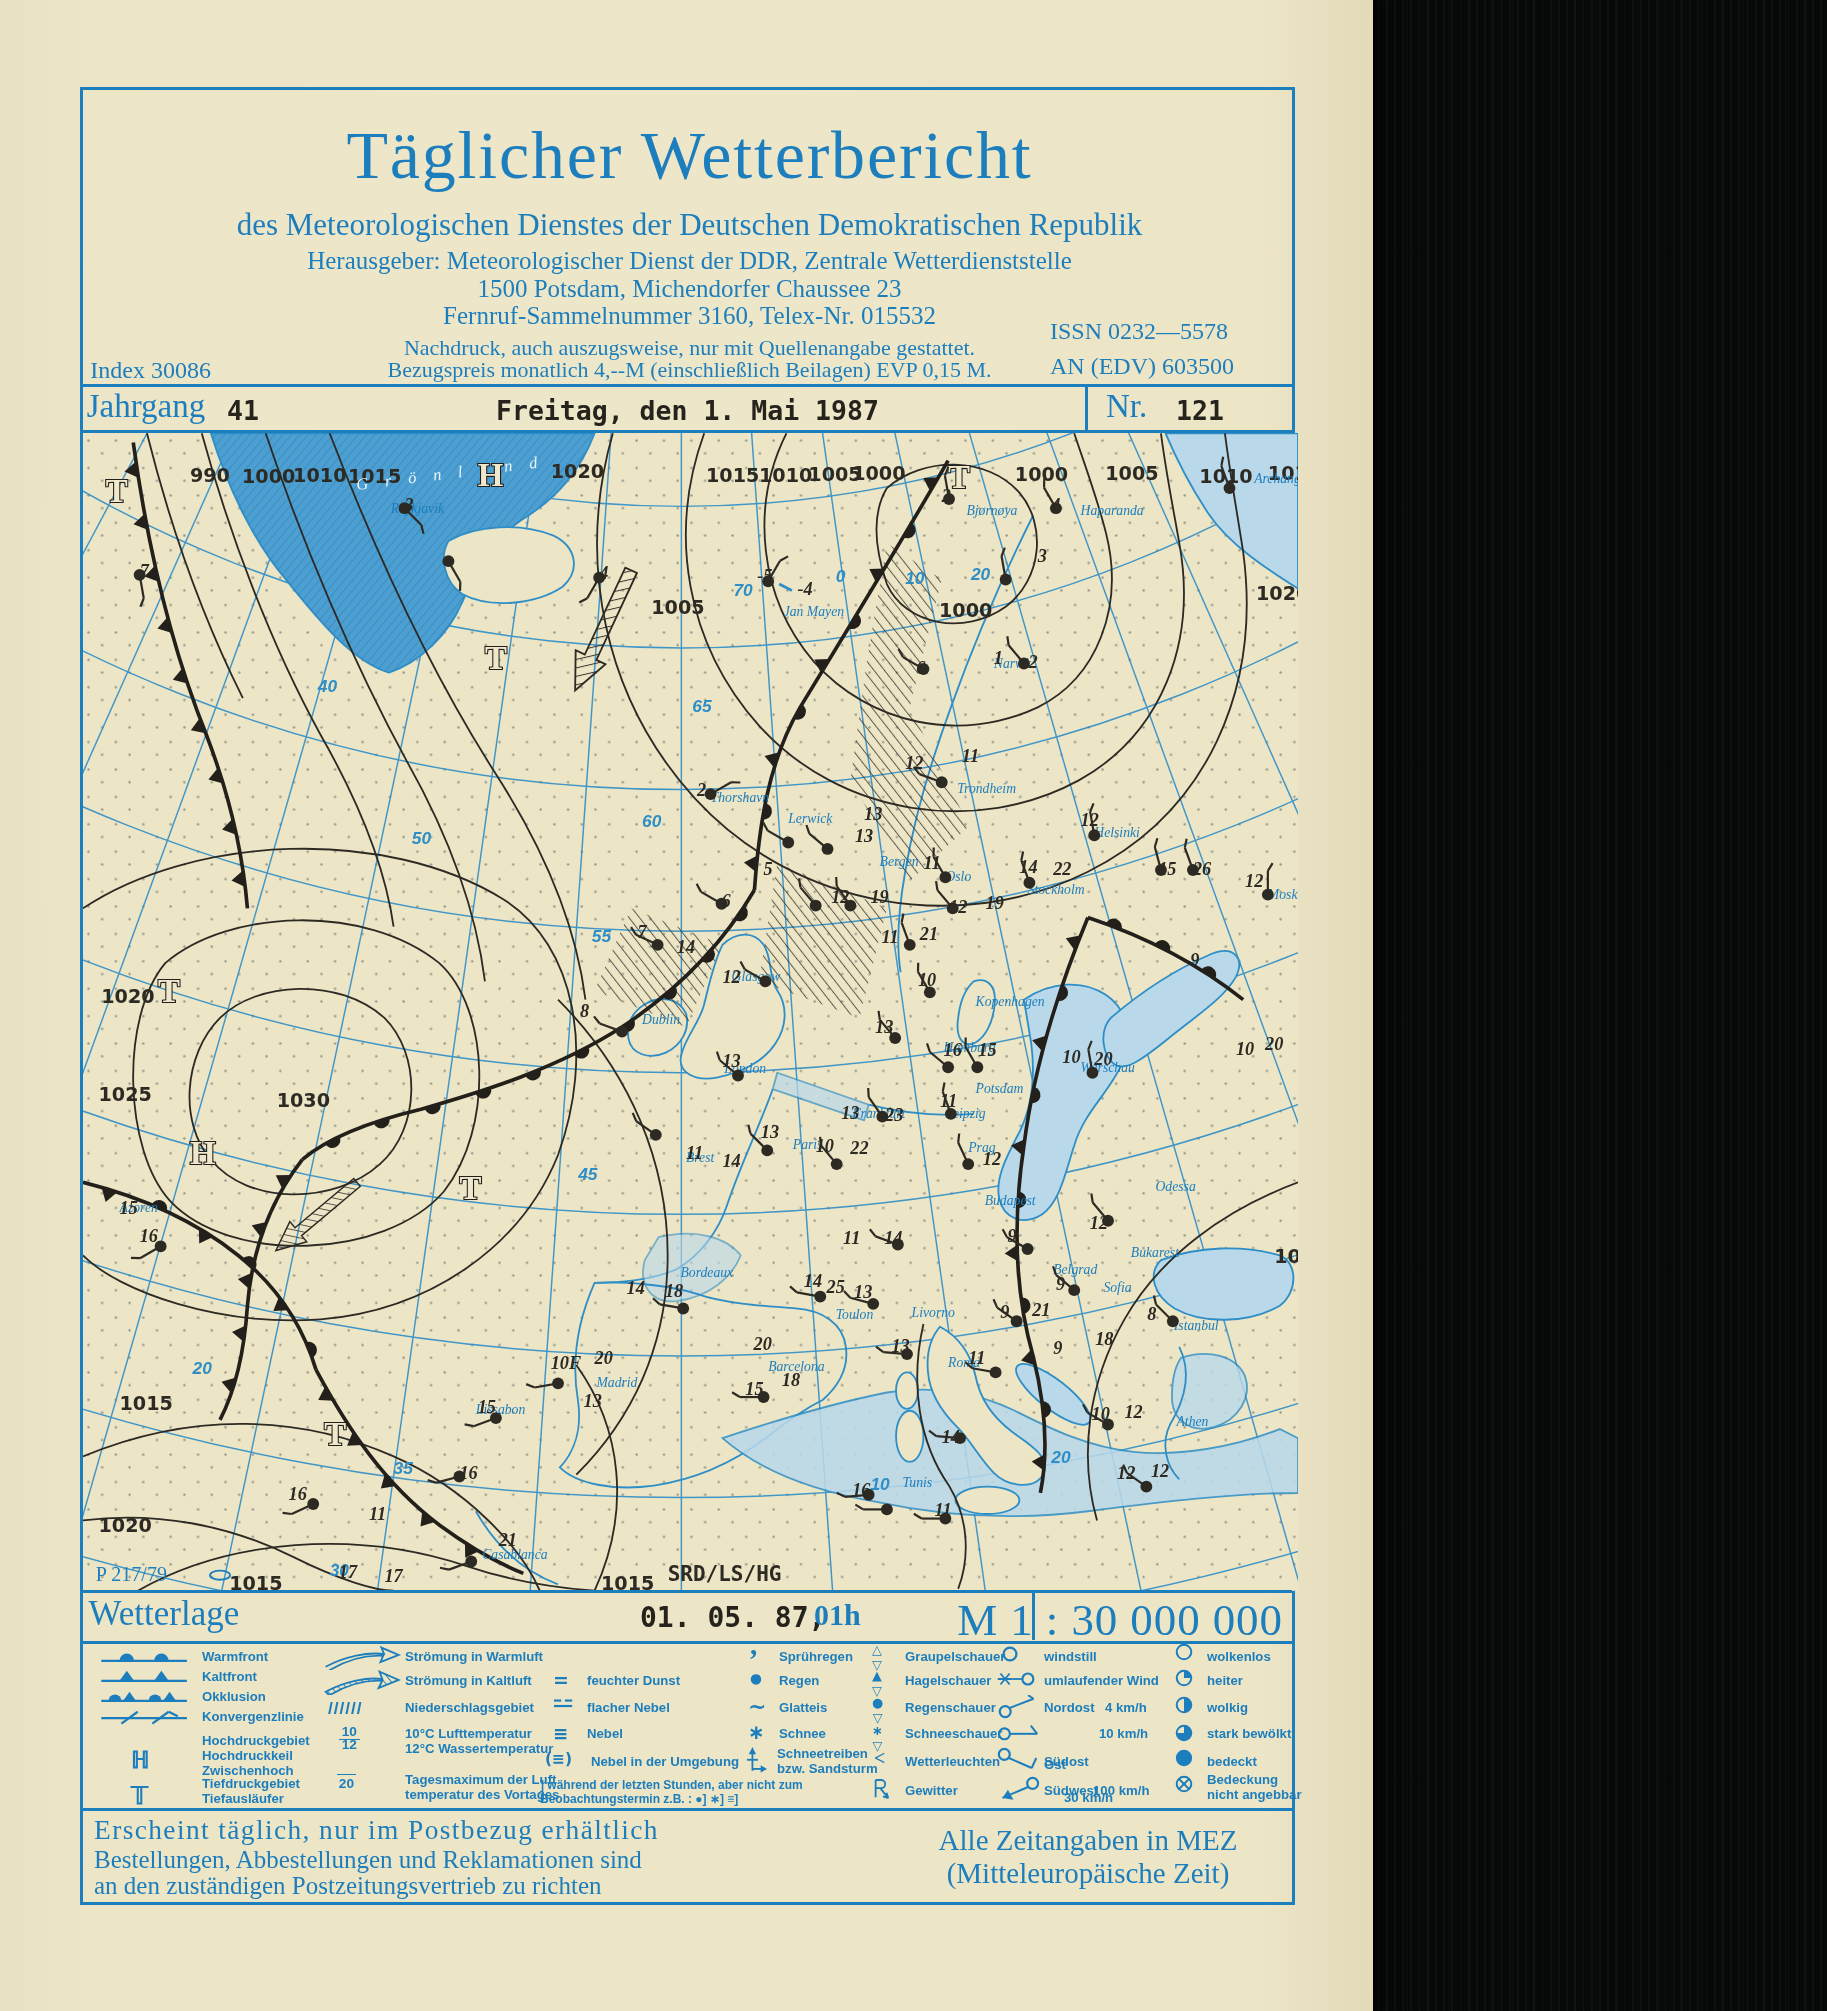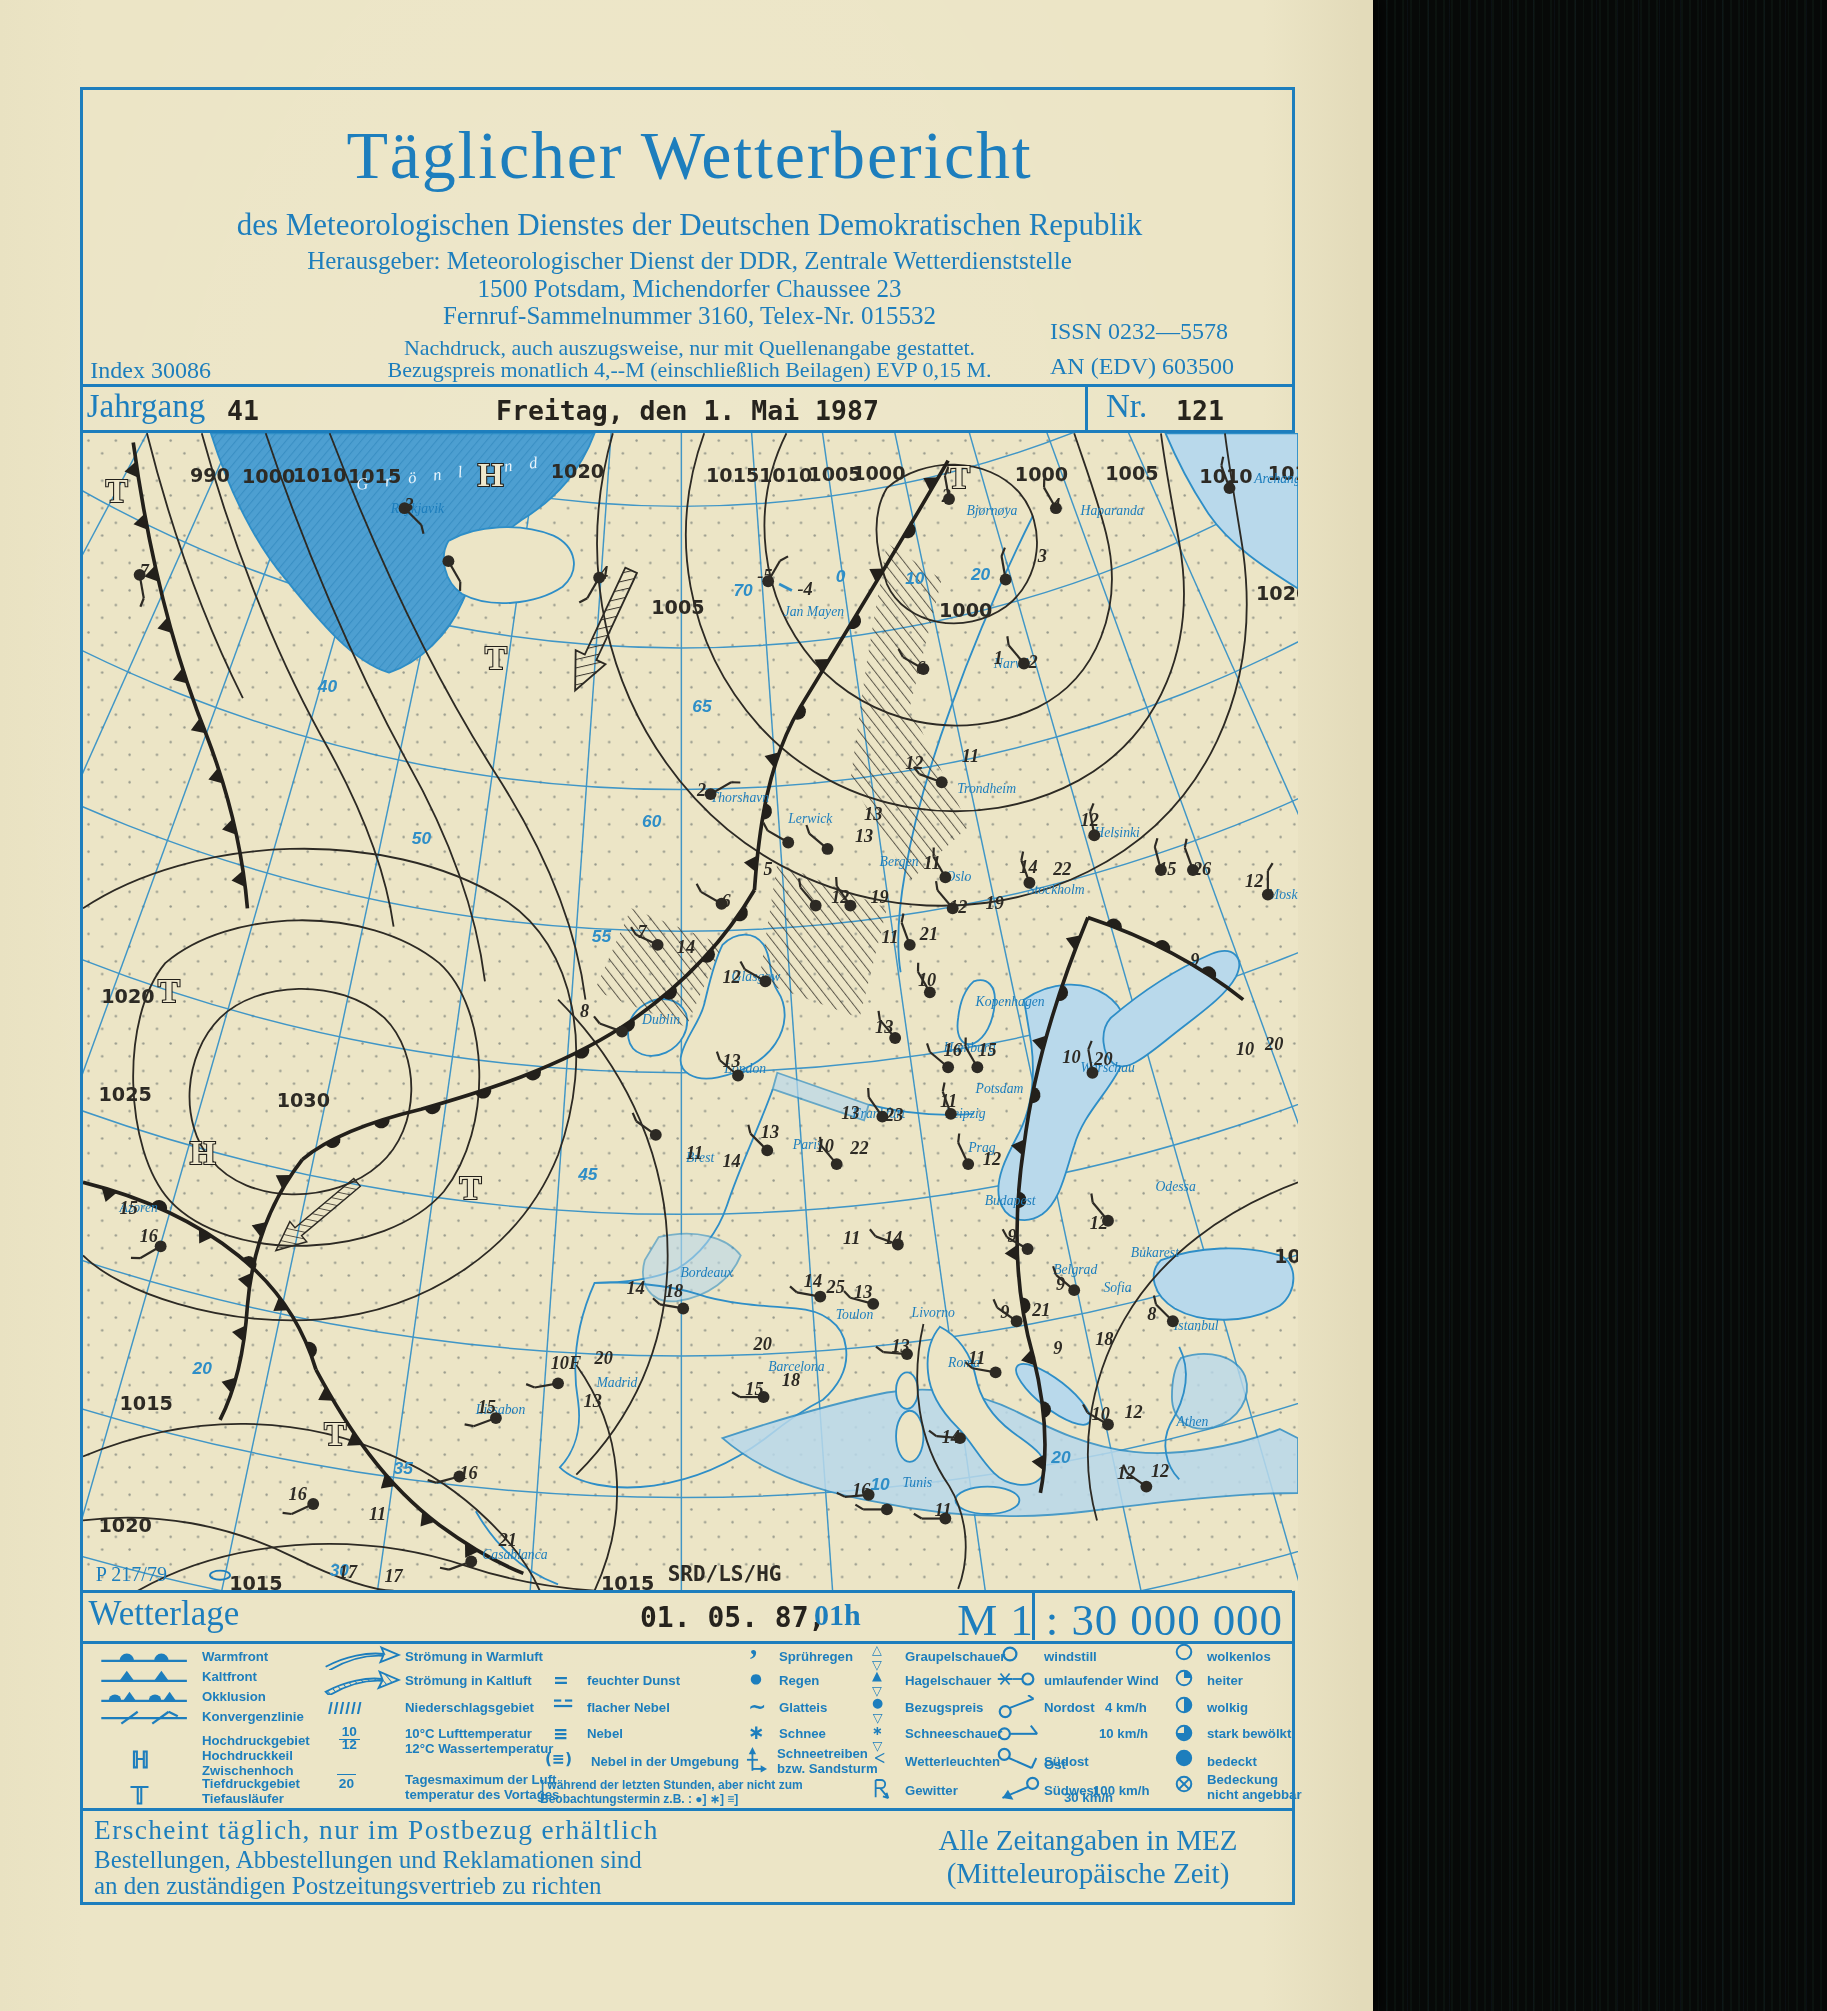--- a/index.html
+++ b/index.html
@@ -790,21 +790,21 @@
         <span class="leg-sym" style="left: 789px; top: 1552px;"><span class="stack" style="color:#1d7ebd">△<br>▽</span></span>
         <div class="leg-label" style="left: 822px; top: 1559px;">
           <div>Graupelschauer</div>
         </div>
         <span class="leg-sym" style="left: 789px; top: 1578px;"><span class="stack" style="color:#1d7ebd">▲<br>▽</span></span>
         <div class="leg-label" style="left: 822px; top: 1583px;">
           <div>Hagelschauer</div>
         </div>
         <span class="leg-sym" style="left: 789px; top: 1605px;"><span class="stack" style="color:#1d7ebd">●<br>▽</span></span>
         <div class="leg-label" style="left: 822px; top: 1610px;">
-          <div>Bezugspreis</div>
+          <div>Regenschauer</div>
         </div>
         <span class="leg-sym" style="left: 789px; top: 1633px;"><span class="stack" style="color:#1d7ebd">∗<br>▽</span></span>
         <div class="leg-label" style="left: 822px; top: 1636px;">
           <div>Schneeschauer</div>
         </div>
         <span class="leg-sym" style="left: 791px; top: 1657px;"><span style="font:bold italic 20px 'Liberation Serif',serif;color:#1d7ebd">&lt;</span></span>
         <div class="leg-label" style="left: 822px; top: 1664px;">
           <div>Wetterleuchten</div>
         </div>
         <span class="leg-sym" style="left: 789px; top: 1688px;"><svg width="20" height="24" viewBox="0 0 22 26">

